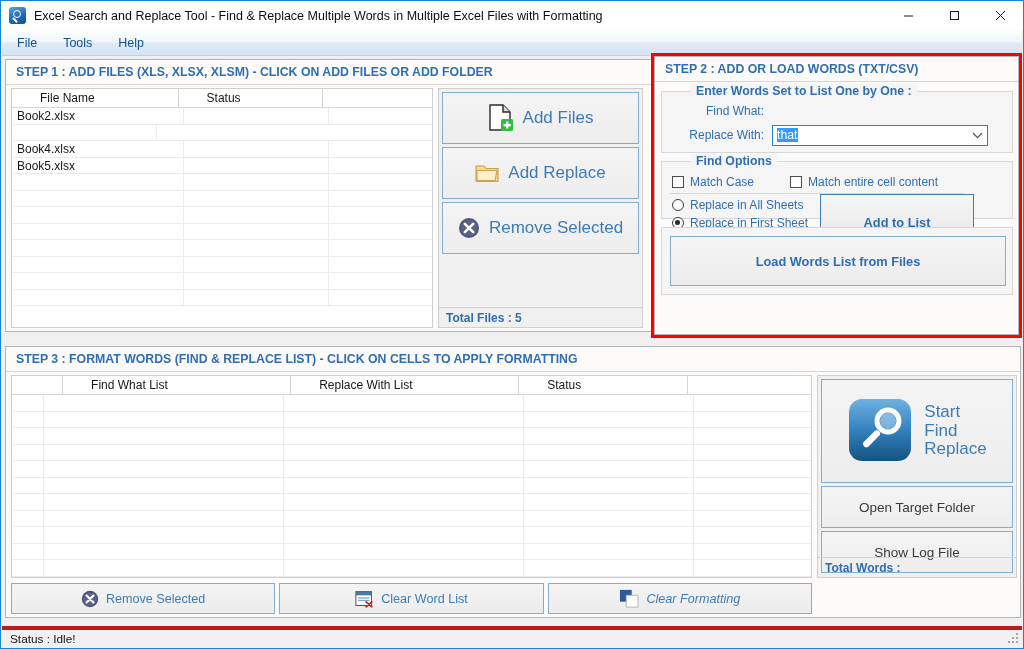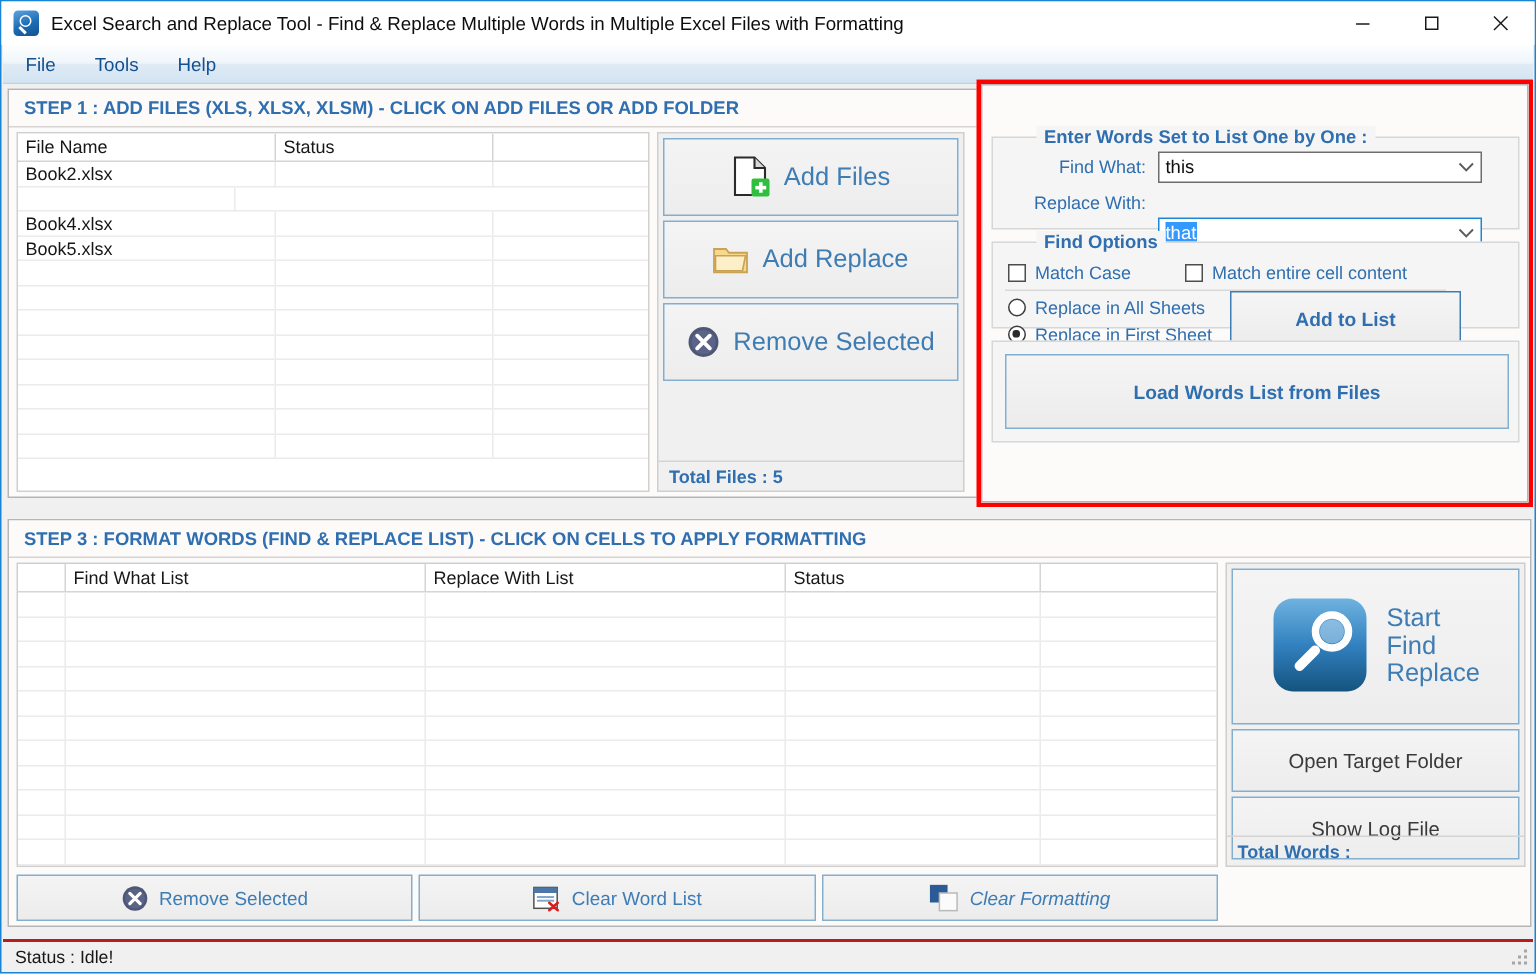--- a/index.html
+++ b/index.html
@@ -98,21 +98,21 @@
   }
   .grid-row.header {
     height: 19px; border-bottom: 1px solid #d6d4d4;
     background: #ffffff;
   }
   .grid-cell {
     box-sizing: border-box; border-right: 1px solid #eceaea;
     padding-left: 5px; font-size: 12px; color: #171717;
     line-height: 16px; overflow: hidden; white-space: nowrap;
   }
-  .grid-row.header .grid-cell { line-height: 18px; border-right: 1px solid #d6d4d4; }
+  .grid-row.header .grid-cell { line-height: 18px; border-right: 1px solid #d6d4d4; margin-left: 23px; }
 
   #files-grid { left: 5px; top: 28px; width: 422px; height: 240px; }
   .fg-c1 { width: 172px; }
   .fg-c2 { width: 145px; }
   .fg-c3 { width: 103px; border-right: none !important; }
 
   
   .btncol {
     position: absolute; box-sizing: border-box;
     background: #f0f0f0; border: 1px solid #cfcfcf;
@@ -220,21 +220,21 @@
     border: 1px solid #83aecd;
     display: flex; align-items: center; justify-content: center;
     color: #3e7cb4; font-size: 12.6px; cursor: default;
   }
   .bbtn:last-child { margin-right: 0; font-style: italic; }
   .bbtn .ic { margin-right: 7px; display: inline-flex; flex: none; }
 
   
   .statusbar {
     position: absolute; left: 1px; bottom: 1px; width: 1020px; height: 21px;
-    background: #f0f0f0; border-top: 2px solid #b91c1c;
+    background: #f0f0f0; border-top: 4px solid #b91c1c;
     box-sizing: border-box; display: flex; align-items: center;
     font-size: 11.8px; color: #161616; padding-left: 8px;
   }
   .grip { position: absolute; right: 4px; bottom: 4px; width: 13px; height: 13px; }
   .grip i {
     position: absolute; width: 2px; height: 2px; background: #a6a6a6;
   }
 </style>
 </head>
 <body>
@@ -374,36 +374,29 @@
           </svg>
         </span>
         <span>Remove Selected</span>
       </div>
       <div class="totalline">Total Files : 5</div>
     </div>
   </div>
 
   <div id="step2-wrap">
     <div class="panel" id="step2">
+      <div class="panel-title">STEP 2 : ADD OR LOAD WORDS (TXT/CSV)</div>
 
       <div class="groupbox" id="gb-enter">
         <div class="groupbox-title">Enter Words Set to List One by One :</div>
 
         <div class="fieldlbl" style="left:10px; top:12px; width:92px;">Find What:</div>
-        <div class="combo" style="left:110px; top:9px; width:216px;">
-          <span>this</span>
-          <span class="arrow">
-            <svg width="11" height="7" viewBox="0 0 11 7">
-                <path d="M1 1 L5.5 5.6 L10 1" fill="none" stroke="#5c5c5c" stroke-width="1.3"></path>
-              </svg>
-          </span>
-        </div>
 
         <div class="fieldlbl" style="left:2px; top:36px; width:100px;">Replace With:</div>
-        <div class="combo focused" style="left:110px; top:33px; width:216px;margin-top:20px;">
+        <div class="combo focused" style="left:110px; top:33px; width:216px;">
           <span class="sel-text">that</span>
           <span class="arrow">
             <svg width="11" height="7" viewBox="0 0 11 7">
                 <path d="M1 1 L5.5 5.6 L10 1" fill="none" stroke="#5c5c5c" stroke-width="1.3"></path>
               </svg>
           </span>
         </div>
       </div>
 
       <div class="groupbox" id="gb-find">
@@ -422,21 +415,21 @@
 
         <div class="chkline" style="left:10px; top:36px;">
           <span class="rbtn"></span>
           <span class="chk-lbl">Replace in All Sheets</span>
         </div>
         <div class="chkline" style="left:10px; top:54px;">
           <span class="rbtn on"></span>
           <span class="chk-lbl">Replace in First Sheet</span>
         </div>
 
-        <div class="flatbtn" style="left:158px; top:32px; width:154px; height:37px;">
+        <div class="flatbtn" style="left:158px; top:32px; width:154px; height:37px;align-items:flex-end;">
           <span>Add to List</span>
         </div>
       </div>
 
       <div class="groupbox" id="gb-load">
         <div class="flatbtn thin" style="left:8px; top:8px; width:336px; height:50px;">
           <span>Load Words List from Files</span>
         </div>
       </div>
     </div>

